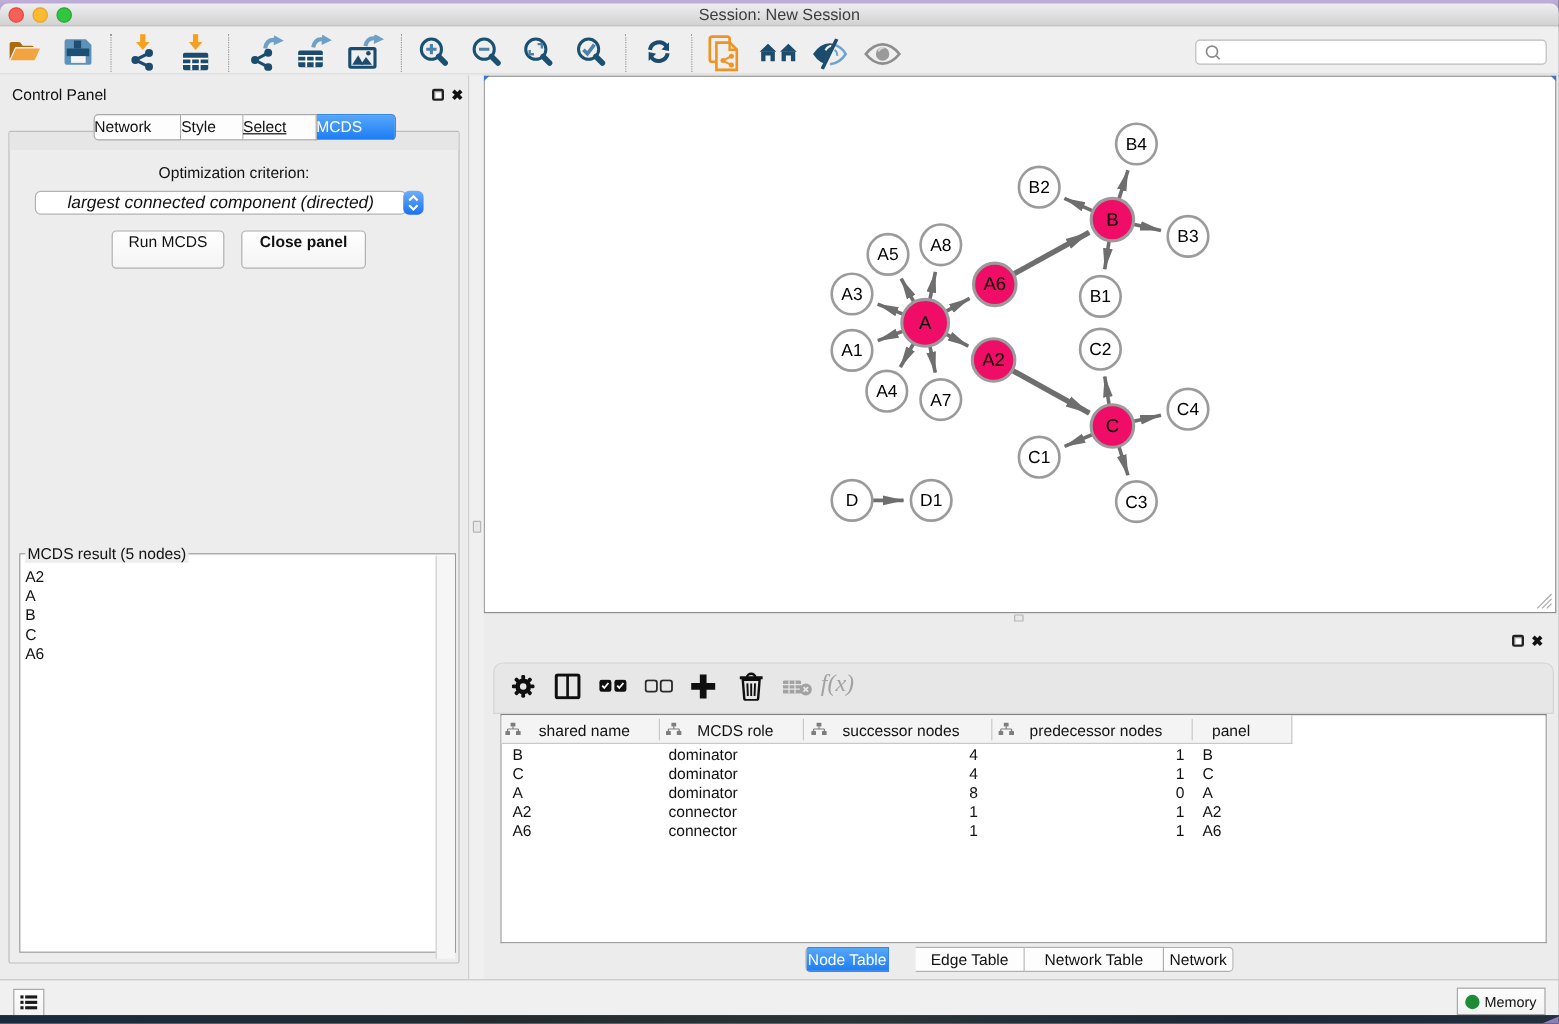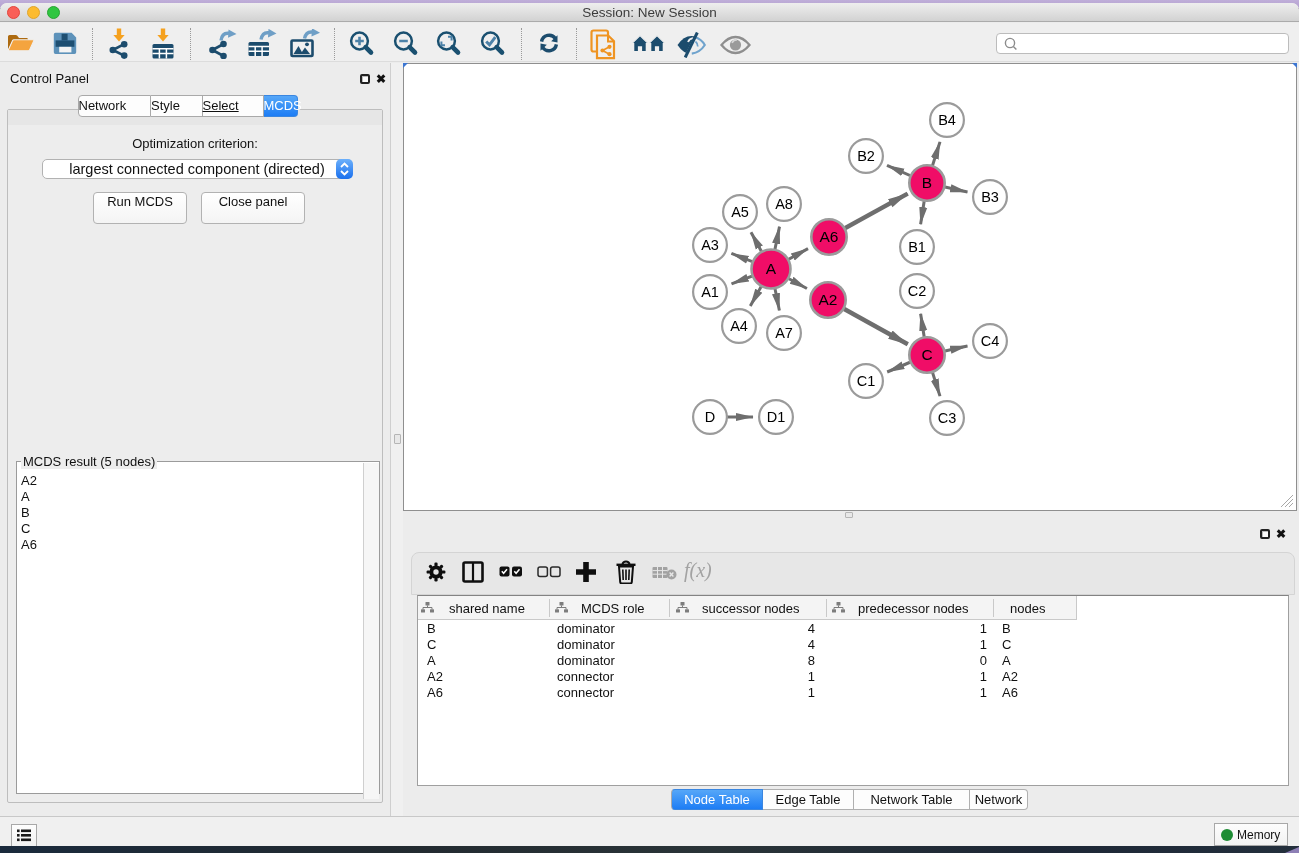--- a/index.html
+++ b/index.html
@@ -22,21 +22,21 @@
 #content { position:absolute; left:0; top:60px; width:1299px; height:753px; background:#ececec; }
 
 #cpTitle { position:absolute; left:10px; top:8px; font-size:13px; color:#111; }
 .fsq { position:absolute; width:10px; height:10px; border:2px solid #222; border-radius:2px; background:#fcfcfc; box-shadow:1px 1px 0 #bbb inset; }
 .fx { position:absolute; font-size:12px; font-weight:bold; color:#111; }
 #cpBox { position:absolute; left:7px; top:46px; width:376px; height:694px; border:1px solid #bdbdbd; border-radius:2px; background:#ededed; }
 #cpBand { position:absolute; left:8px; top:47px; width:374px; height:15px; background:#e6e6e6; }
 .tab { position:absolute; top:32px; height:22px; background:#fdfdfd; border:1px solid #a9a9a9; border-left:none; font-size:13px; color:#111; text-align:left; line-height:20px; }
 .tabsel { background:linear-gradient(#56a7f8,#1d7df5); color:#fff; border-color:#3a86e0; }
 #optLabel { position:absolute; left:0; top:72.5px; width:390px; text-align:center; font-size:13px; color:#111; }
-#dropdown { position:absolute; left:42px; top:96px; width:310px; height:20px; background:#fff; border:1px solid #b2b2b2; border-radius:5px; font-size:14.5px; color:#111; text-align:center; line-height:18px; }
+#dropdown { position:absolute; left:29px; top:96px; width:310px; height:20px; background:#fff; border:1px solid #b2b2b2; border-radius:5px; font-size:14.5px; color:#111; text-align:center; line-height:18px;font-style:italic; }
 #ddStep { position:absolute; left:336px; top:96px; width:17px; height:20px; border-radius:5px; background:linear-gradient(#6cb0fb,#1a70ee); }
 .btn { position:absolute; top:129px; height:32px; background:linear-gradient(#ffffff,#f4f4f4); border:1px solid #b2b2b2; border-radius:4px; font-size:13px; color:#111; text-align:center; line-height:18px; }
 #mcdsFs { position:absolute; left:16px; top:398px; width:364px; height:333px; border:1px solid #9b9b9b; background:#fff; }
 #mcdsLegend { position:absolute; left:21px; top:391px; background:#ededed; padding:0 2px; font-size:13px; color:#111; }
 #mcdsList { position:absolute; left:17px; top:410px; font-size:13px; color:#111; line-height:16px; padding-left:4px; }
 #mcdsSb { position:absolute; left:346px; top:1px; width:16px; height:336px; background:#f6f6f6; border-left:1px solid #cfcfcf; }
 
 #vdiv { position:absolute; left:391px; top:0; width:12px; height:753px; background:#f0f0f0; }
 #vdivH { position:absolute; left:394px; top:371px; width:7px; height:10px; background:#e8e8e8; border:1px solid #b5b5b5; border-radius:1px; }
 
@@ -226,31 +226,31 @@
   </div>
   <div id="content">
     <div id="cpTitle">Control Panel</div>
     <div class="fsq" style="left:360px;top:11px;"></div>
     <div class="fx" style="left:376px;top:9px;">✖</div>
     <div id="cpBox"></div>
     <div id="cpBand"></div>
     <div class="tab" style="left:77.5px;width:73.5px;border-left:1px solid #a9a9a9;border-radius:4px 0 0 4px;">Network</div>
     <div class="tab" style="left:151px;width:51.5px;">Style</div>
     <div class="tab" style="left:202.5px;width:61px;text-decoration:underline;">Select</div>
-    <div class="tab tabsel" style="left:263.5px;width:34px;border-radius:0 4px 4px 0;">MCDS</div>
+    <div class="tab tabsel" style="left:263.5px;width:66px;border-radius:0 4px 4px 0;">MCDS</div>
     <div id="optLabel">Optimization criterion:</div>
     <div id="dropdown">largest connected component (directed)</div>
     <div id="ddStep">
       <svg width="17" height="20" viewBox="0 0 17 20">
           <polyline points="5,8 8.5,4.5 12,8" fill="none" stroke="#fff" stroke-width="1.8"></polyline>
           <polyline points="5,12 8.5,15.5 12,12" fill="none" stroke="#fff" stroke-width="1.8"></polyline>
         </svg>
     </div>
     <div class="btn" style="left:93px;width:94px;">Run MCDS</div>
-    <div class="btn" style="left:201px;width:104px;">Close panel</div>
+    <div class="btn" style="left:201px;width:104px;font-weight:bold;">Close panel</div>
     <div id="mcdsFs">
       <div id="mcdsSb"></div>
     </div>
     <div id="mcdsLegend">MCDS result (5 nodes)</div>
     <div id="mcdsList">A2<br>A<br>B<br>C<br>A6</div>
     <div id="netwin">
       <div class="corner" style="left:-1px;top:-1px;clip-path:polygon(0 0,100% 0,0 100%);"></div>
       <div class="corner" style="right:-1px;top:-1px;clip-path:polygon(0 0,100% 0,100% 100%);"></div>
       <svg id="graph" style="top:23px" width="892" height="423" viewBox="0 0 892 423">
         <defs>
@@ -455,21 +455,21 @@
               <line x1="6.5" y1="3.4" x2="6.5" y2="5.5"></line>
               <line x1="2" y1="5.5" x2="11" y2="5.5"></line>
               <line x1="2" y1="5.5" x2="2" y2="7.2"></line>
               <line x1="11" y1="5.5" x2="11" y2="7.2"></line>
             </g>
           </svg>
         <div class="th" style="left:31px">shared name</div>
         <div class="th" style="left:163px">MCDS role</div>
         <div class="th" style="left:284px">successor nodes</div>
         <div class="th" style="left:440px">predecessor nodes</div>
-        <div class="th" style="left:592px">nodes</div>
+        <div class="th" style="left:592px">panel</div>
       </div>
       <div class="td" style="left:9px;top:24.5px">B</div>
       <div class="td" style="left:139px;top:24.5px">dominator</div>
       <div class="td tdr" style="left:300px;top:24.5px;width:97px">4</div>
       <div class="td tdr" style="left:470px;top:24.5px;width:99px">1</div>
       <div class="td" style="left:584px;top:24.5px">B</div>
       <div class="td" style="left:9px;top:40.5px">C</div>
       <div class="td" style="left:139px;top:40.5px">dominator</div>
       <div class="td tdr" style="left:300px;top:40.5px;width:97px">4</div>
       <div class="td tdr" style="left:470px;top:40.5px;width:99px">1</div>
@@ -483,21 +483,21 @@
       <div class="td" style="left:139px;top:72.5px">connector</div>
       <div class="td tdr" style="left:300px;top:72.5px;width:97px">1</div>
       <div class="td tdr" style="left:470px;top:72.5px;width:99px">1</div>
       <div class="td" style="left:584px;top:72.5px">A2</div>
       <div class="td" style="left:9px;top:88.5px">A6</div>
       <div class="td" style="left:139px;top:88.5px">connector</div>
       <div class="td tdr" style="left:300px;top:88.5px;width:97px">1</div>
       <div class="td tdr" style="left:470px;top:88.5px;width:99px">1</div>
       <div class="td" style="left:584px;top:88.5px">A6</div>
     </div>
-    <div class="btab tabsel" style="left:671px;width:92px;border-left:1px solid #a9a9a9;border-radius:4px 0 0 4px;">Node Table</div>
+    <div class="btab tabsel" style="left:671px;width:70px;border-left:1px solid #a9a9a9;border-radius:4px 0 0 4px;">Node Table</div>
     <div class="btab" style="left:763px;width:91px;text-align:center;">Edge Table</div>
     <div class="btab" style="left:854px;width:116px;">Network Table</div>
     <div class="btab" style="left:970px;width:58px;border-radius:0 4px 4px 0;">Network</div>
     <div id="statusbar">
       <div class="sbtn" style="left:11px;top:7px;width:26px;height:23px;">
         <svg width="24" height="21" viewBox="0 0 24 21" style="position:absolute;left:0px;top:0px">
           <g fill="#1a1a1a">
               <rect x="5" y="4.5" width="2.6" height="2.6"></rect>
               <rect x="9" y="4.5" width="10" height="2.6"></rect>
               <rect x="5" y="9" width="2.6" height="2.6"></rect>

